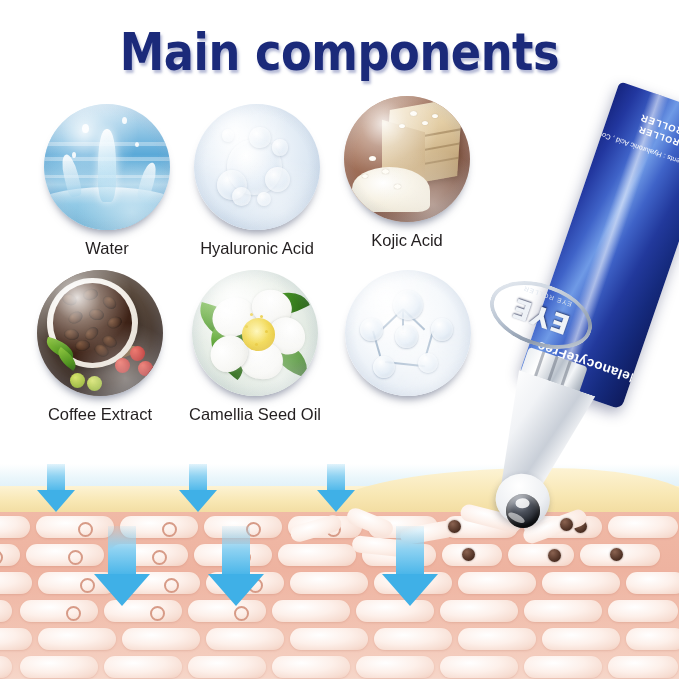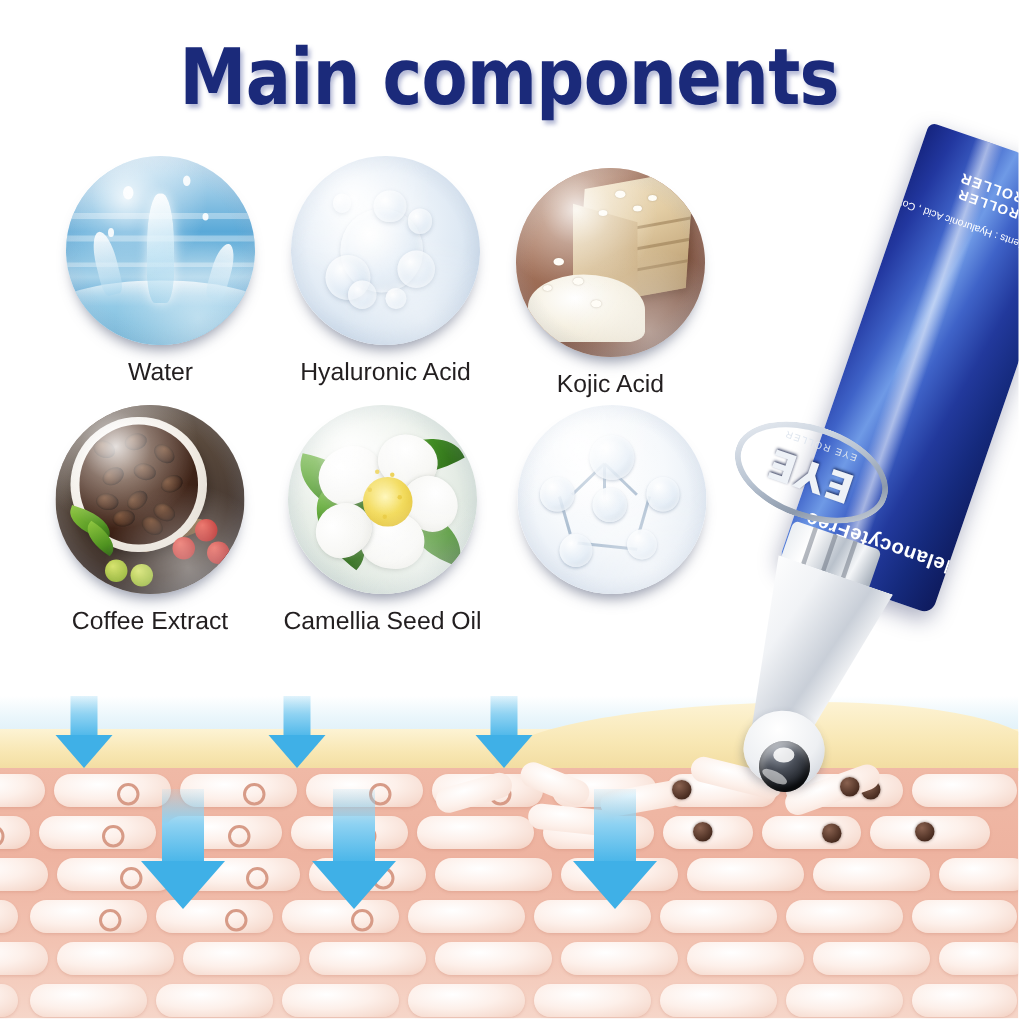--- a/index.html
+++ b/index.html
@@ -45,21 +45,21 @@
   .ing .cap{
     margin-top:9px;
     font-size:16.5px;color:#231f20;
     font-family:"Liberation Sans", sans-serif;
     white-space:nowrap;
   }
 
   
   #ing0{left:32px;top:104px;}
   #ing1{left:182px;top:104px;}
-  #ing2{left:332px;top:112px;}
+  #ing2{left:332px;top:96px;}
   #ing3{left:25px;top:270px;}
   #ing4{left:180px;top:270px;}
   #ing5{left:333px;top:270px;}
 
   
   .art-water{position:absolute;inset:0;
     background:
       linear-gradient(180deg,#cfe6f4 0%,#8ec4e4 22%,#5aa9d8 40%,#7fbde0 52%,#a9d3ea 64%,#6fb2da 74%,#bcdcf0 100%);
   }
   .art-water .band{position:absolute;left:0;right:0;height:4px;background:rgba(255,255,255,0.35);}

